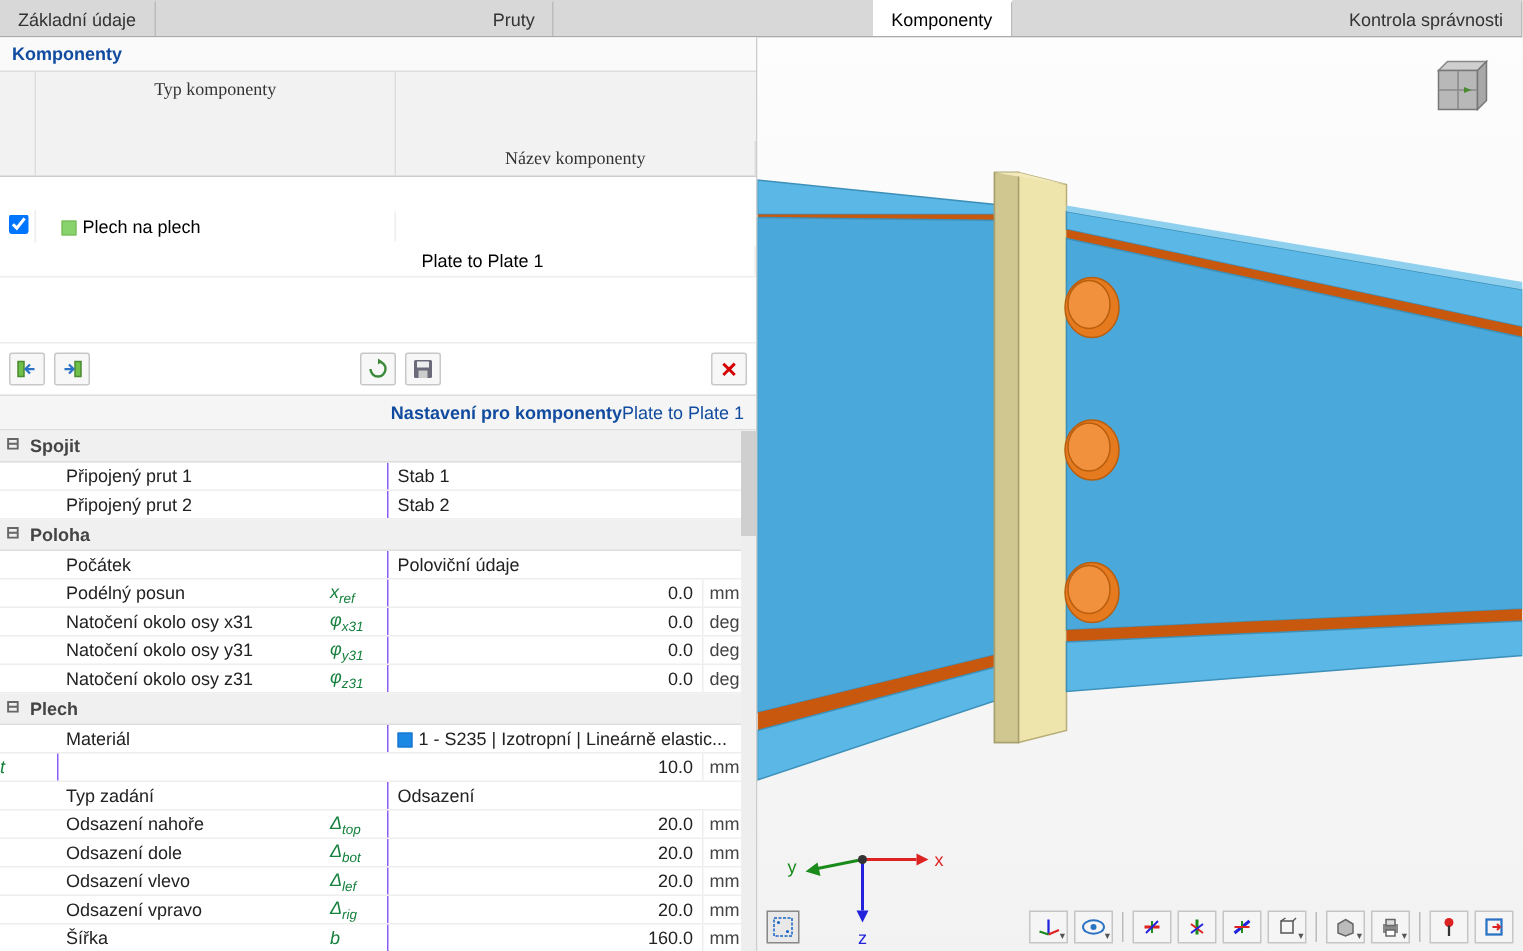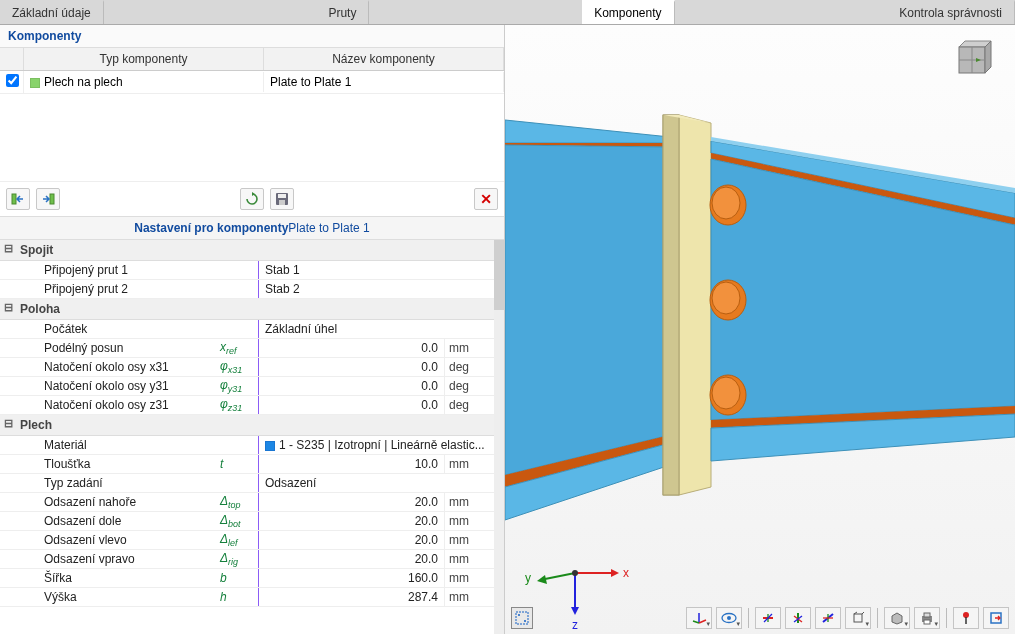--- a/index.html
+++ b/index.html
@@ -10,49 +10,49 @@
 .tab.active { background: #fff; border-top: 2px solid #fff; color: #000; }
 .tab:not(.active){border-top:2px solid transparent;}
 
 .main { display: flex; height: calc(634px - 24px); }
 .left { width: 505px; display: flex; flex-direction: column; border-right: 1px solid #ccc; background:#fff;}
 .right { flex: 1; background: linear-gradient(#fdfdfd,#f2f2f2); position: relative; }
 
 .panel-title { color: #114b9f; font-weight: 600; padding: 4px 8px; background: #fafafa; border-bottom: 1px solid #ddd; }
 
 .table-header { display: flex; background: #f2f2f2; border-bottom: 1px solid #ccc; }
-.table-header > div { text-align: center; padding: 4px; color: #333; border-right: 1px solid #ddd; }
+.table-header > div { text-align: center; padding: 4px; color: #333; border-right: 1px solid #ddd; font-family: Liberation Serif, serif; }
 .col-chk { width: 24px; }
 .col-type { flex: 1; }
-.col-name { flex: 1; }
+.col-name { flex: 1; margin-top: 46px; }
 
 .table-body { height: 110px; background: #fff; }
-.table-row { display: flex; border-bottom: 1px solid #eee; align-items:center;}
+.table-row { display: flex; border-bottom: 1px solid #eee; align-items:center;gap:11px;}
 .table-row > div { padding: 3px 6px; border-right: 1px solid #eee; }
 .swatch { display: inline-block; width: 10px; height: 10px; background: #88d36b; border:1px solid #7bbf60; margin-right: 4px; vertical-align:middle;}
 .swatch.blue{background:#1d87e4;border-color:#1976d2;}
 
 .toolbar-row { display:flex; justify-content:space-between; align-items:center; padding:6px 6px; border-top:1px solid #eee;}
 .tb-group{display:flex;gap:6px;}
 .icon-btn{width:24px;height:22px;border:1px solid #c8c8c8;background:#f7f7f7;display:flex;align-items:center;justify-content:center;border-radius:2px;cursor:pointer;font-size:11px;}
 .icon-btn.red{color:#d40000;font-weight:bold;font-size:14px;}
 
-.settings-header{display:flex;justify-content:center;padding:4px 8px;background:#f5f5f5;border-top:1px solid #ddd;border-bottom:1px solid #ddd;}
+.settings-header{display:flex;justify-content:flex-end;padding:4px 8px;background:#f5f5f5;border-top:1px solid #ddd;border-bottom:1px solid #ddd;}
 .settings-header .title{color:#114b9f;font-weight:600;}
 .settings-header .sub{color:#114b9f;}
 
 .props{flex:1;overflow-y:auto;background:#fff;position:relative;}
 .group-hdr{background:#f0f0f0;padding:3px 4px 3px 20px;border-bottom:1px solid #ddd;font-weight:600;color:#444;position:relative;}
 .group-hdr::before{content:"⊟";position:absolute;left:4px;top:2px;font-size:11px;color:#666;}
 .prop-row{display:flex;border-bottom:1px solid #eee;align-items:center;}
 .prop-row .label{width:220px;padding:2px 4px 2px 44px;color:#222;}
 .prop-row .sym{width:38px;color:#15803d;font-style:italic;}
 .prop-row .val-cell{flex:1;display:flex;border-left:1px solid #8b5cf6;align-items:flex-start;}
 .prop-row .val{flex:1;text-align:right;padding:2px 6px;color:#222;}
-.prop-row .unit{width:60px;text-align:left;padding:2px 4px;color:#444;border-left:1px solid #eee;}
+.prop-row .unit{width:36px;text-align:left;padding:2px 4px;color:#444;border-left:1px solid #eee;}
 .prop-row .txtval{flex:1;padding:2px 6px;color:#222;}
 .sub-sym{font-size:9px;vertical-align:sub;}
 
 .viewport{position:absolute;inset:0;}
 .viewport svg{width:100%;height:100%;}
 
 .nav-cube{position:absolute;top:8px;right:18px;width:50px;height:50px;}
 .nav-cube svg{width:100%;height:100%;}
 
 .vp-selbox{position:absolute;bottom:6px;left:6px;width:22px;height:22px;border:1px solid #888;background:#e8e8e8;display:flex;align-items:center;justify-content:center;cursor:pointer;}
@@ -144,21 +144,21 @@
             <div class="sym"></div>
             <div class="val-cell">
               <div class="txtval">Stab 2</div>
             </div>
           </div>
           <div class="group-hdr">Poloha</div>
           <div class="prop-row">
             <div class="label">Počátek</div>
             <div class="sym"></div>
             <div class="val-cell">
-              <div class="txtval">Základní úhel</div>
+              <div class="txtval">Poloviční údaje</div>
             </div>
           </div>
           <div class="prop-row">
             <div class="label">Podélný posun</div>
             <div class="sym">x<span class="sub-sym">ref</span></div>
             <div class="val-cell">
               <div class="val">0.0</div>
               <div class="unit">mm</div>
             </div>
           </div>
@@ -188,21 +188,20 @@
           </div>
           <div class="group-hdr">Plech</div>
           <div class="prop-row">
             <div class="label">Materiál</div>
             <div class="sym"></div>
             <div class="val-cell">
               <div class="txtval"><span class="swatch blue"></span>1 - S235 | Izotropní | Lineárně elastic...</div>
             </div>
           </div>
           <div class="prop-row">
-            <div class="label">Tloušťka</div>
             <div class="sym">t</div>
             <div class="val-cell">
               <div class="val">10.0</div>
               <div class="unit">mm</div>
             </div>
           </div>
           <div class="prop-row">
             <div class="label">Typ zadání</div>
             <div class="sym"></div>
             <div class="val-cell">

